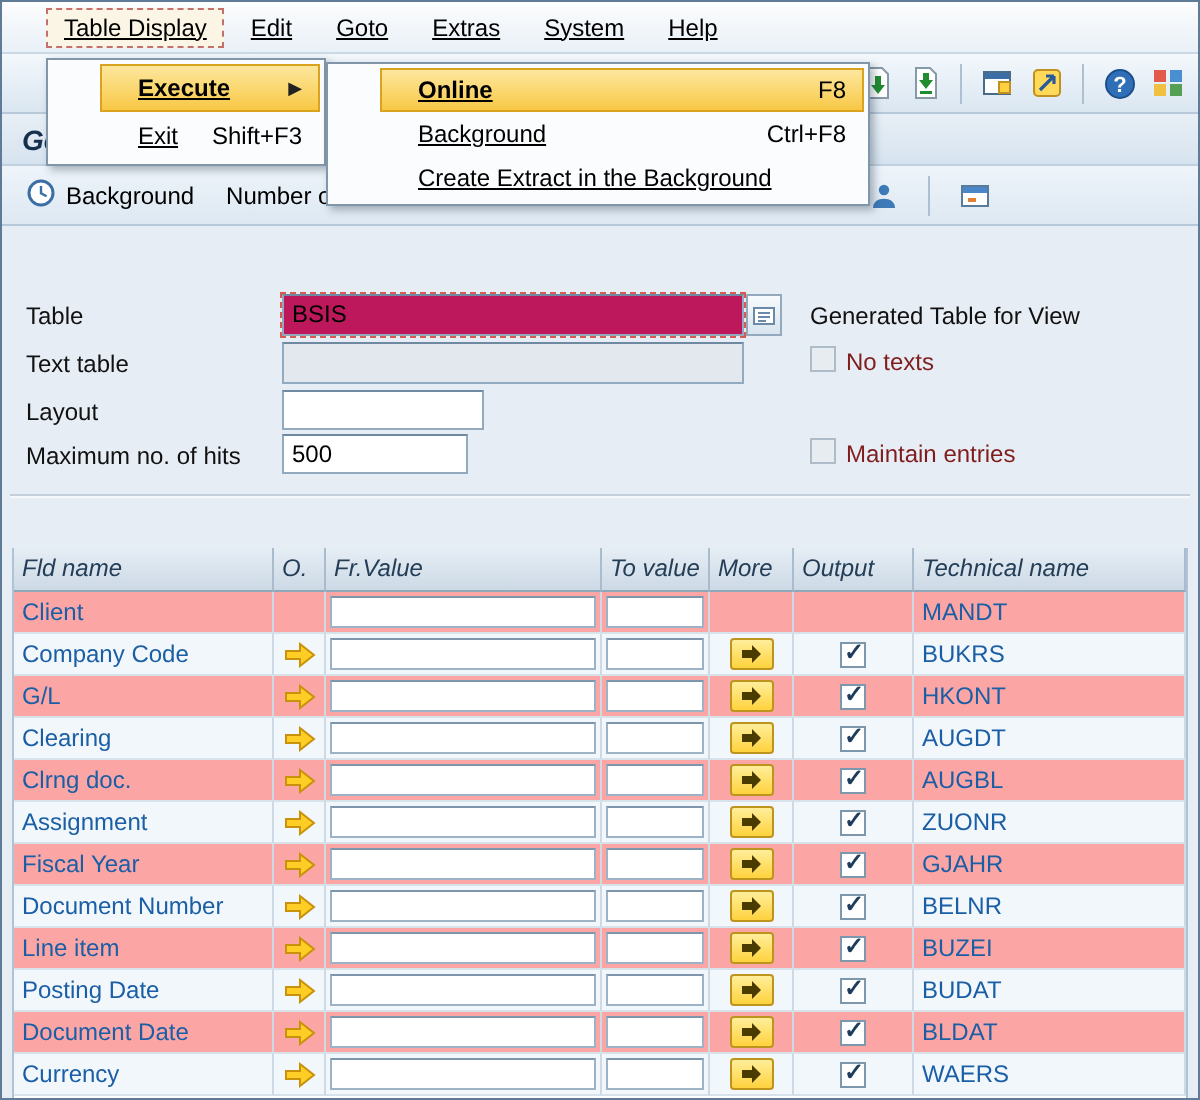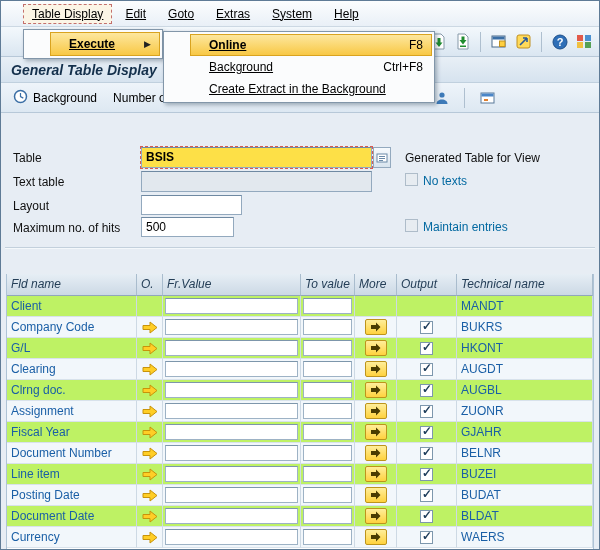--- a/index.html
+++ b/index.html
@@ -44,27 +44,27 @@
     position:absolute; top:82px; left:0; right:0; height:30px;
     background:linear-gradient(#eef4fa,#dde8f2);
     border-bottom:1px solid #b7c8d8;
     display:flex; align-items:center; padding-left:8px; gap:8px;
   }
   .app-btn { display:flex; align-items:center; gap:5px; padding:2px 4px; white-space:nowrap; }
   .app-icons { position:absolute; left:430px; top:0; height:100%; display:flex; align-items:center; gap:6px; }
 
   
   .flabel { position:absolute; color:#111; }
-  .flabel.dim, .dimtext { color:#0369a1; }
+  .flabel.dim, .dimtext { color:#7f1d1d; }
   .field {
     position:absolute; height:21px; background:#fff;
     border:1px solid #93a9be; border-top-color:#6f89a2;
     font-size:12px; padding:2px 4px; font-family:"Liberation Sans",sans-serif;
   }
-  .field.focus { background:#fde047; outline:1px dashed #d85b52; outline-offset:0px;font-weight:bold; }
+  .field.focus { background:#be185d; outline:1px dashed #d85b52; outline-offset:0px; }
   .field.disabled { background:#e2e8ee; }
   .vh-btn {
     position:absolute; width:18px; height:21px; background:linear-gradient(#f6fafd,#d8e4ee);
     border:1px solid #93a9be; display:flex; align-items:center; justify-content:center;
   }
   .checkbox { width:13px; height:13px; background:#fff; border:1px solid #7d97ad; display:inline-block; position:relative; }
   .checkbox.checked::after { content:"\2713"; position:absolute; left:1px; top:-3px; font-size:12px; font-weight:bold; color:#1d3c5a; }
   .checkbox.disabled { background:#e7ecf1; border-color:#aebcc9; }
   .cb-abs { position:absolute; }
   .divider { position:absolute; left:4px; right:4px; top:246px; height:2px; border-top:1px solid #c3d0dc; border-bottom:1px solid #f4f8fb; }
@@ -81,21 +81,21 @@
     height:22px; line-height:21px; padding-left:4px; color:#243e57;
     background:linear-gradient(#e6eef5,#ccd9e5);
     border-right:1px solid #a9bccd; border-bottom:1px solid #91a7ba;
     overflow:hidden; white-space:nowrap;font-style:italic;
   }
   .trow { height:21px; }
   .trow > div {
     border-right:1px solid #cdd9e4; border-bottom:1px solid #d8e2eb;
     display:flex; align-items:center; overflow:hidden; white-space:nowrap;
   }
-  .trow.odd  > div { background:#bef264; }
+  .trow.odd  > div { background:#fca5a5; }
   .trow.even > div { background:#f2f7fb; }
   .fldname, .techname { color:#1a5fa6; padding-left:4px; }
   .cellinput {
     flex:1; height:16px; margin:0 2px; background:#fff;
     border:1px solid #9db2c5; border-top-color:#7d96ab;
   }
   .c-center { justify-content:center; }
   .more-btn {
     width:22px; height:16px; border-radius:2px;
     background:linear-gradient(#ffee9a,#ffd23e);
@@ -651,20 +651,24 @@
           </div>
   </div>
 </div>
   </div>
 
   <div class="menu-panel" id="menu-main">
     <div class="mrow hl bold">
       <span class="mlabel">Execute</span>
       <span class="marrow">▶</span>
     </div>
+    <div class="mrow">
+      <span class="mlabel">Exit</span>
+      <span class="mshortcut">Shift+F3</span>
+    </div>
   </div>
 
   <div class="menu-panel" id="menu-sub">
     <div class="mrow hl bold">
       <span class="mlabel">Online</span>
       <span class="mshortcut">F8</span>
     </div>
     <div class="mrow">
       <span class="mlabel">Background</span>
       <span class="mshortcut">Ctrl+F8</span>

